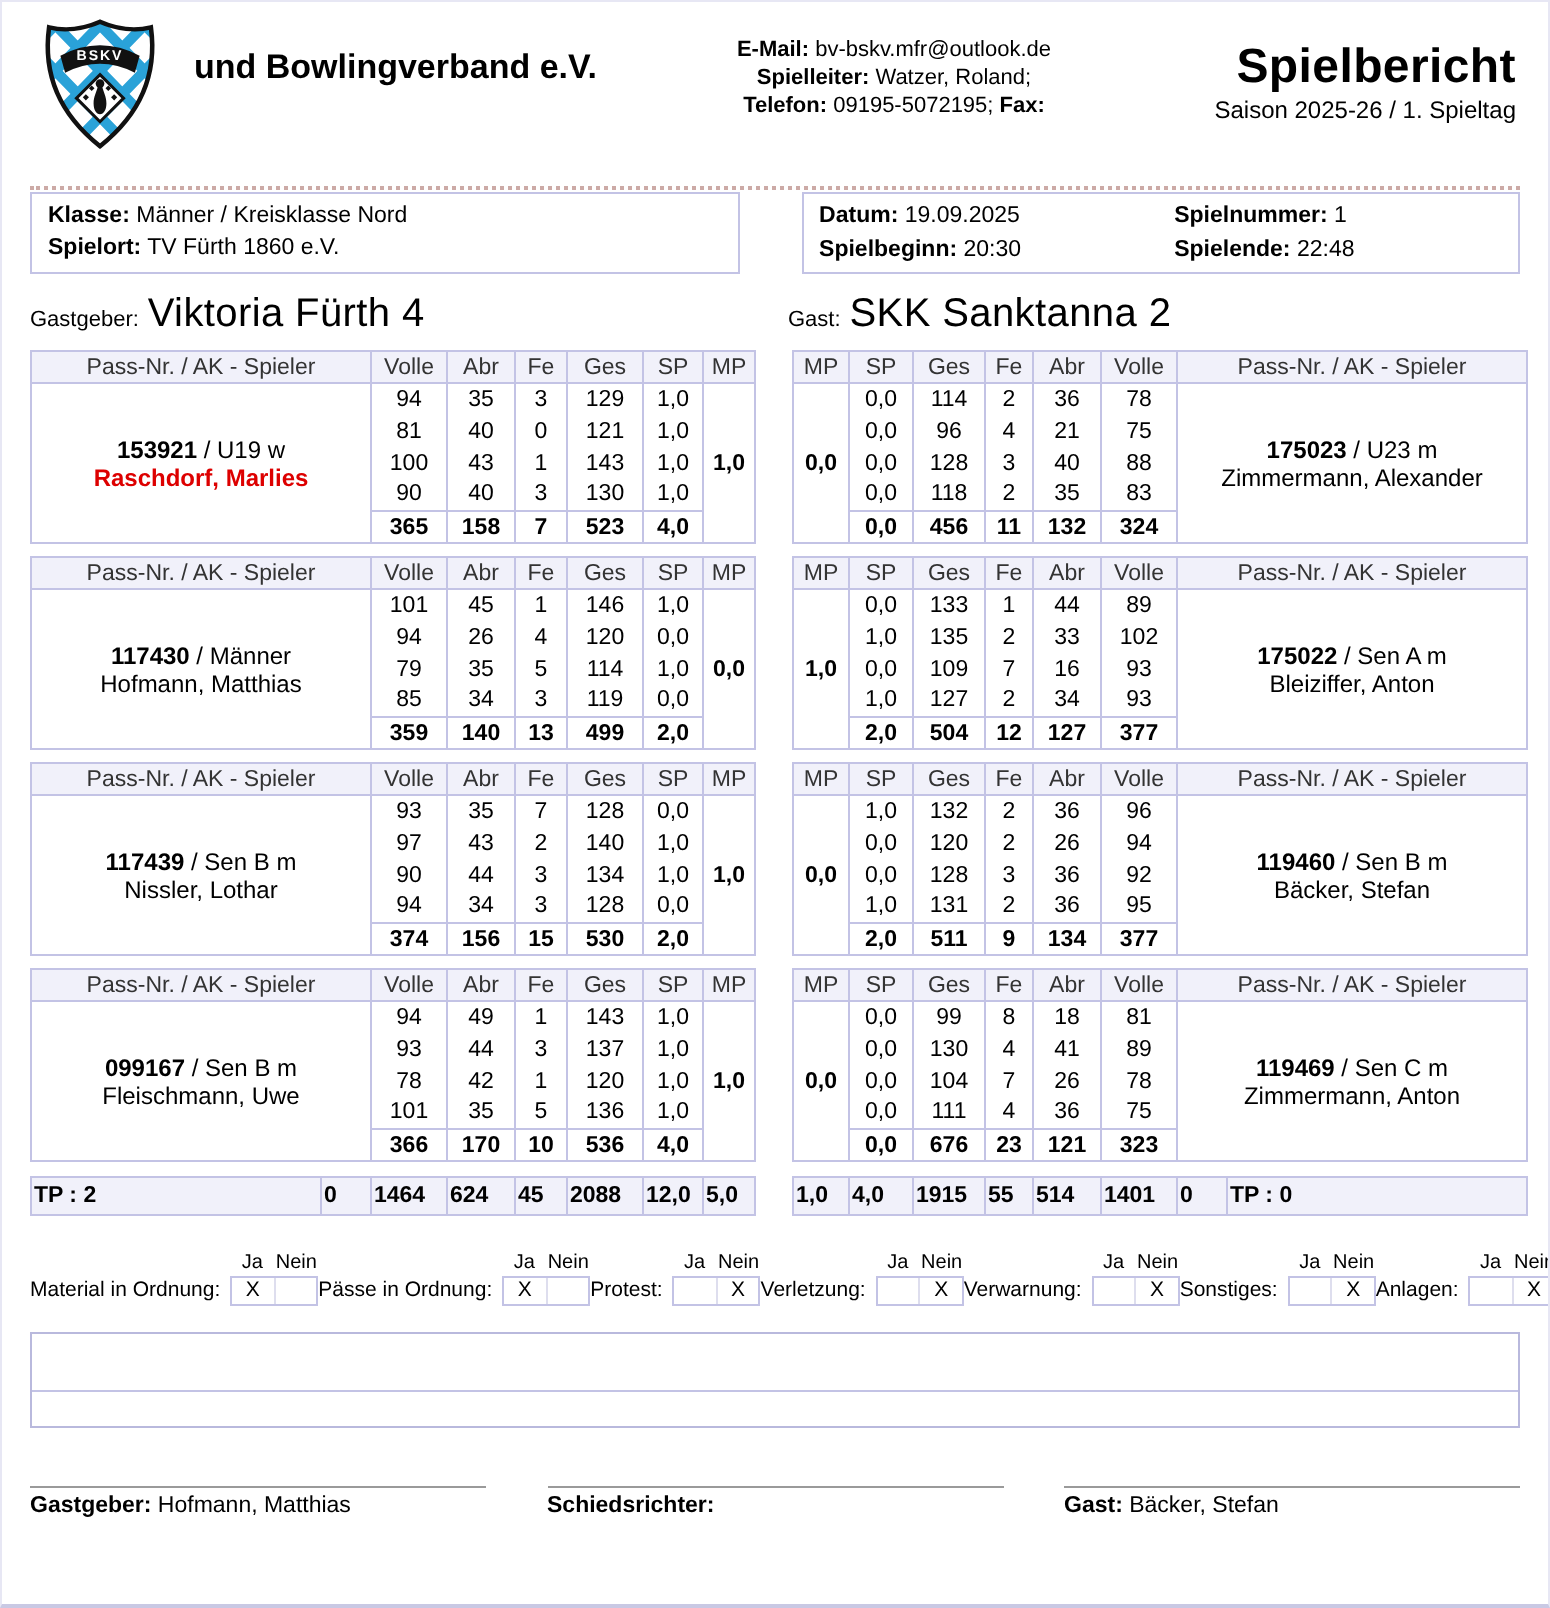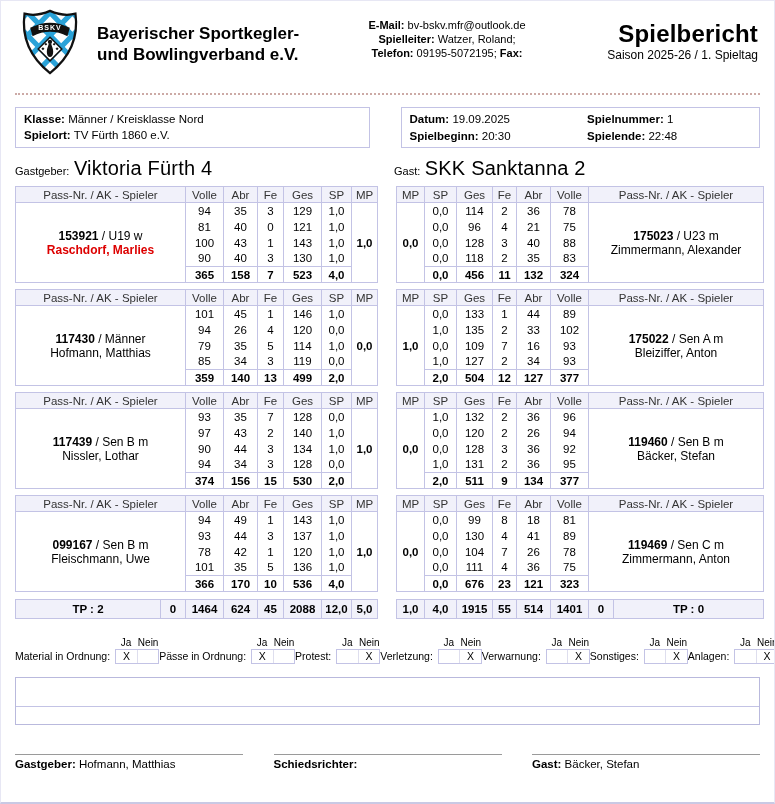--- a/index.html
+++ b/index.html
@@ -10,21 +10,21 @@
   
   header{display:flex;padding-bottom:6px;border-bottom:2px dotted #ccaaa6;height:86px}
   .logo{width:70px;height:66px;flex:0 0 70px}
   .org{margin-left:12px;font-size:17px;font-weight:bold;line-height:21px;padding-top:14px;width:250px}
   .contact{font-size:11px;line-height:14px;text-align:center;padding-top:9px;width:200px}
   .titlebox{flex:1;text-align:right;padding-top:11px;padding-right:2px}
   .title{font-size:24px;font-weight:bold;letter-spacing:.2px}
   .subtitle{font-size:12px}
 
   
-  .info-row{display:flex;gap:31px;margin-top:12px}
+  .info-row{display:flex;gap:31px;margin-top:1px}
   .infobox{border:1px solid var(--border,#c3c3e5);padding:3px 8px;font-size:11.5px;line-height:16px;height:41px}
   .infobox.left{width:362px}
   .infobox.right{width:367px;display:grid;grid-template-columns:52% 48%}
 
   
   .teams-row{display:flex;margin-top:9px;align-items:flex-start}
   .team{width:362px}
   .team.guest{width:367px;margin-left:18px}
   .team-label{font-size:11px}
   .team-name{font-size:20px;letter-spacing:.2px}
@@ -36,21 +36,21 @@
   table.score tr.hd td{background:var(--hdbg,#f1f1fa);border-bottom:1px solid var(--border,#c3c3e5);color:#333}
   table.score tr.tot td{border-top:1px solid var(--border,#c3c3e5);font-weight:bold}
   table.score td.mp{font-weight:bold}
   table.score td.player{font-size:12px;line-height:14px}
   .pass{font-weight:bold}
   .pname.red{color:var(--red,#dd0000);font-weight:bold}
 
   
   .tp-row{display:flex;gap:18px;margin-top:7px}
   table.tp{border:1px solid var(--border,#c3c3e5);border-collapse:collapse;table-layout:fixed;font-size:11.5px;font-weight:bold;background:var(--hdbg,#f1f1fa)}
-  table.tp td{border-left:1px solid var(--border,#c3c3e5);text-align:center;height:19px;padding:0 1px;white-space:nowrap}
+  table.tp td{border-left:1px solid var(--border,#c3c3e5);height:19px;padding:0 1px;white-space:nowrap}
 
   
   .checks{display:flex;justify-content:space-between;align-items:flex-end;margin-top:18px;font-size:10.5px}
   .chk{display:flex;align-items:flex-end;gap:5px}
   .chk-label{padding-bottom:2px;white-space:nowrap}
   .chkcol{display:inline-flex;flex-direction:column;align-items:center}
   .janein{display:flex;width:44px;font-size:10px;margin-bottom:1px}
   .janein span{flex:1;text-align:center}
   .chk-box{display:flex;width:44px;height:15px;border:1px solid var(--border,#c3c3e5);background:#fff}
   .chk-box span{flex:1;text-align:center;line-height:13px;font-size:10.5px}
@@ -89,21 +89,20 @@
       <text x="35" y="22.5" text-anchor="middle" font-size="7.5" font-weight="bold" fill="#fff" letter-spacing="1">BSKV</text>
       <path d="M35 30 L47.5 42.5 L35 55 L22.5 42.5 Z" fill="#fff" stroke="#111" stroke-width="1.6"></path>
       <circle cx="35" cy="34.8" r="2.3" fill="#111"></circle>
       <path d="M33.8 36.5 C33.3 39 31.6 41.5 31.6 45.3 C31.6 48.8 33.1 51 35 51 C36.9 51 38.4 48.8 38.4 45.3 C38.4 41.5 36.7 39 36.2 36.5 Z" fill="#111"></path>
       <rect x="26.4" y="40.9" width="2.3" height="2.3" transform="rotate(45 27.5 42)" fill="#111"></rect>
       <rect x="41.4" y="40.9" width="2.3" height="2.3" transform="rotate(45 42.5 42)" fill="#111"></rect>
       <rect x="29.6" y="36.2" width="2.1" height="2.1" transform="rotate(45 30.6 37.2)" fill="#111"></rect>
       <rect x="38.4" y="36.2" width="2.1" height="2.1" transform="rotate(45 39.4 37.2)" fill="#111"></rect>
     </svg>
     <div class="org">
-      <div>Bayerischer Sportkegler-</div>
       <div>und Bowlingverband e.V.</div>
     </div>
     <div class="contact">
       <div><b>E-Mail:</b> <span>bv-bskv.mfr@outlook.de</span></div>
       <div><b>Spielleiter:</b> <span>Watzer, Roland;</span></div>
       <div><b>Telefon:</b> <span>09195-5072195;</span> <b>Fax:</b></div>
     </div>
     <div class="titlebox">
       <div class="title">Spielbericht</div>
       <div class="subtitle">Saison 2025-26 / 1. Spieltag</div>

